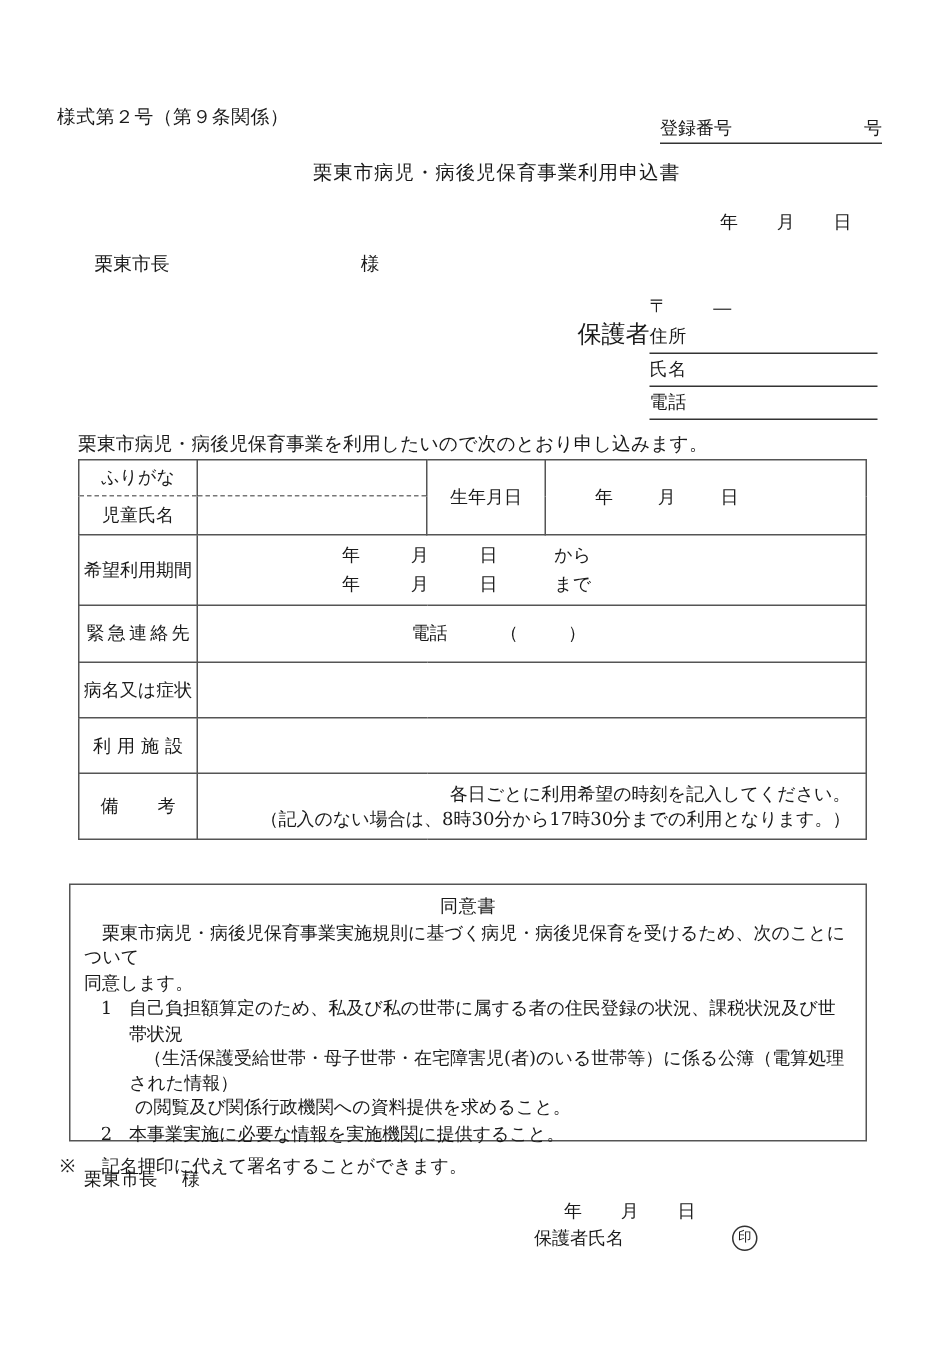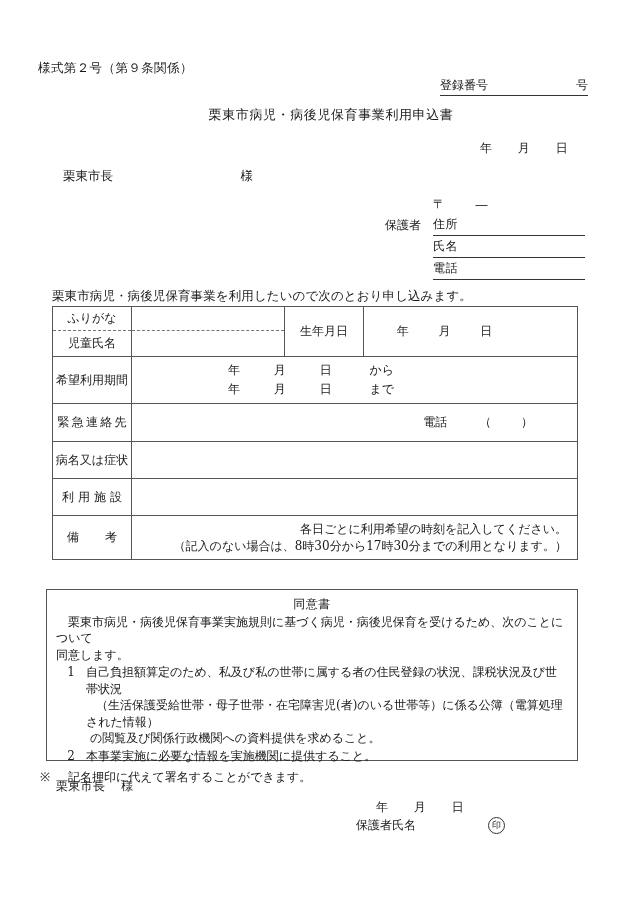--- a/index.html
+++ b/index.html
@@ -19,21 +19,21 @@
     position: absolute;
     left: 0; top: 0;
     width: 630px;
     height: 903px;
   }
 
   
   .form-code {
     position: absolute;
     left: 38px;
-    top: 60px;
+    top: 70px;
     font-size: 12.5px;
     letter-spacing: 0.4px;
   }
   .reg-row {
     position: absolute;
     left: 440px;
     top: 77px;
     width: 148px;
     display: flex;
     align-items: flex-end;
@@ -90,21 +90,21 @@
   .g-zip .mark { letter-spacing: 0.5px; }
   .g-zip .dash { margin-left: 30px; }
 
   .g-row {
     display: flex;
     align-items: flex-end;
     height: 22px;
   }
   .g-caption {
     width: 48px;
-    font-size: 12px;
+    font-size: 16px;
     white-space: nowrap;
     padding-bottom: 2px;
   }
   .g-field {
     flex: 1;
     border-bottom: 1px solid #333;
     padding-bottom: 2px;
     letter-spacing: 0.5px;
   }
   .g-spacer { width: 48px; }
@@ -146,22 +146,23 @@
 
   .cell-pad { padding: 4px 8px; }
 
   .ymd-inline span { margin-right: 26px; }
   .period-line { padding-left: 96px; line-height: 19px; }
   .period-line .y { margin-right: 30px; }
   .period-line .m { margin-right: 30px; }
   .period-line .d { margin-right: 34px; }
 
   .tel-line {
-    text-align: right;
+    text-align: center;
     padding-right: 44px;
+    font-family: Liberation Mono, monospace;
   }
   .tel-line .tel-lab { margin-right: 28px; }
   .tel-line .paren-o { margin-right: 26px; }
 
   .bikou-text {
     padding: 4px 10px;
     line-height: 17px;
     text-align: right;
   }
 

